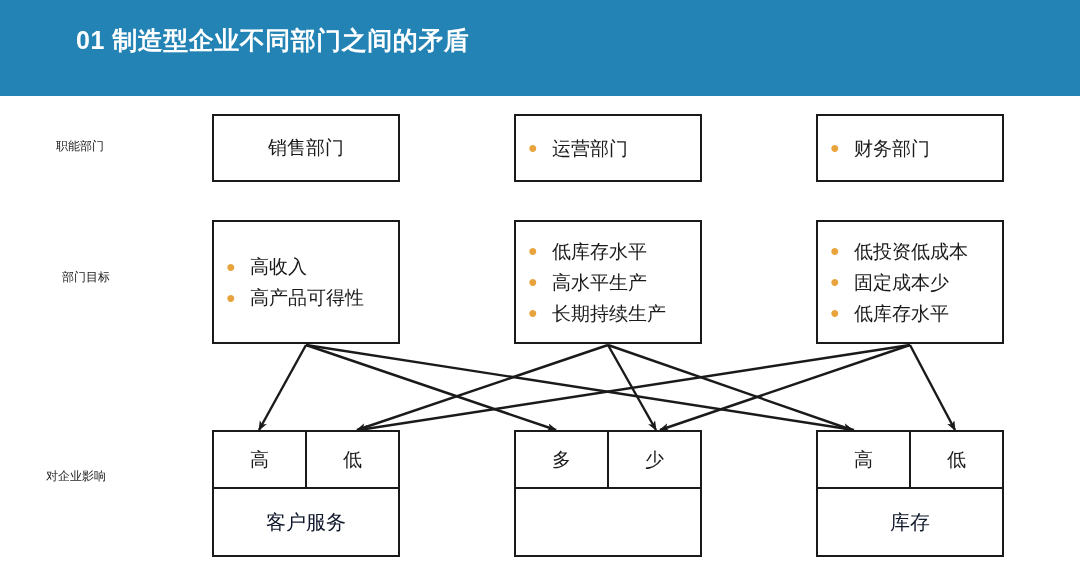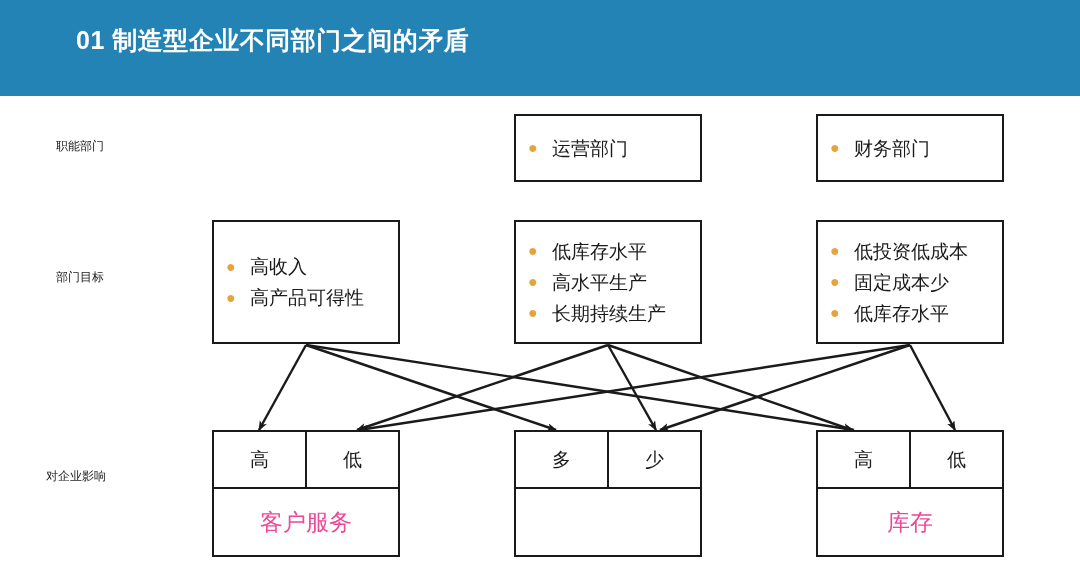--- a/index.html
+++ b/index.html
@@ -104,22 +104,22 @@
     justify-content: center;
     font-size: 19px;
     color: #1a1a1a;
   }
   .impact-cell.left { border-right: 2px solid #1a1a1a; }
   .impact-bottom {
     flex: 1 1 auto;
     display: flex;
     align-items: center;
     justify-content: center;
-    font-size: 23px;
-    color: #ec4899;
+    font-size: 20px;
+    color: #0f172a;
   }
 
   
   #arrow-layer {
     position: absolute;
     left: 0;
     top: 0;
     width: 1080px;
     height: 586px;
     pointer-events: none;
@@ -128,23 +128,26 @@
 </head>
 <body>
 
 <div id="slide">
 
   <div id="title-bar" style="background: rgb(34, 131, 180);">
     <div id="title-text" style="color: rgb(255, 255, 255);">01 制造型企业不同部门之间的矛盾</div>
   </div>
 
   <div class="row-label" style="left:56px; top:138px;">职能部门</div>
-  <div class="row-label" style="left:56px; top:269px;">部门目标</div>
+  <div class="row-label" style="left:62px; top:269px;">部门目标</div>
   <div class="row-label" style="left:46px; top:468px;">对企业影响</div>
 
+  <div class="box box-center" style="left:212px; top:114px; width:188px; height:68px;">
+    <span>销售部门</span>
+  </div>
 
   <div class="box box-list" style="left:514px; top:114px; width:188px; height:68px;">
     <div class="bullet-line">
       <span class="bullet-dot" style="color: rgb(232, 163, 61);">●</span>
       <span class="bullet-text">运营部门</span>
     </div>
   </div>
 
   <div class="box box-list" style="left:816px; top:114px; width:188px; height:68px;">
     <div class="bullet-line">

